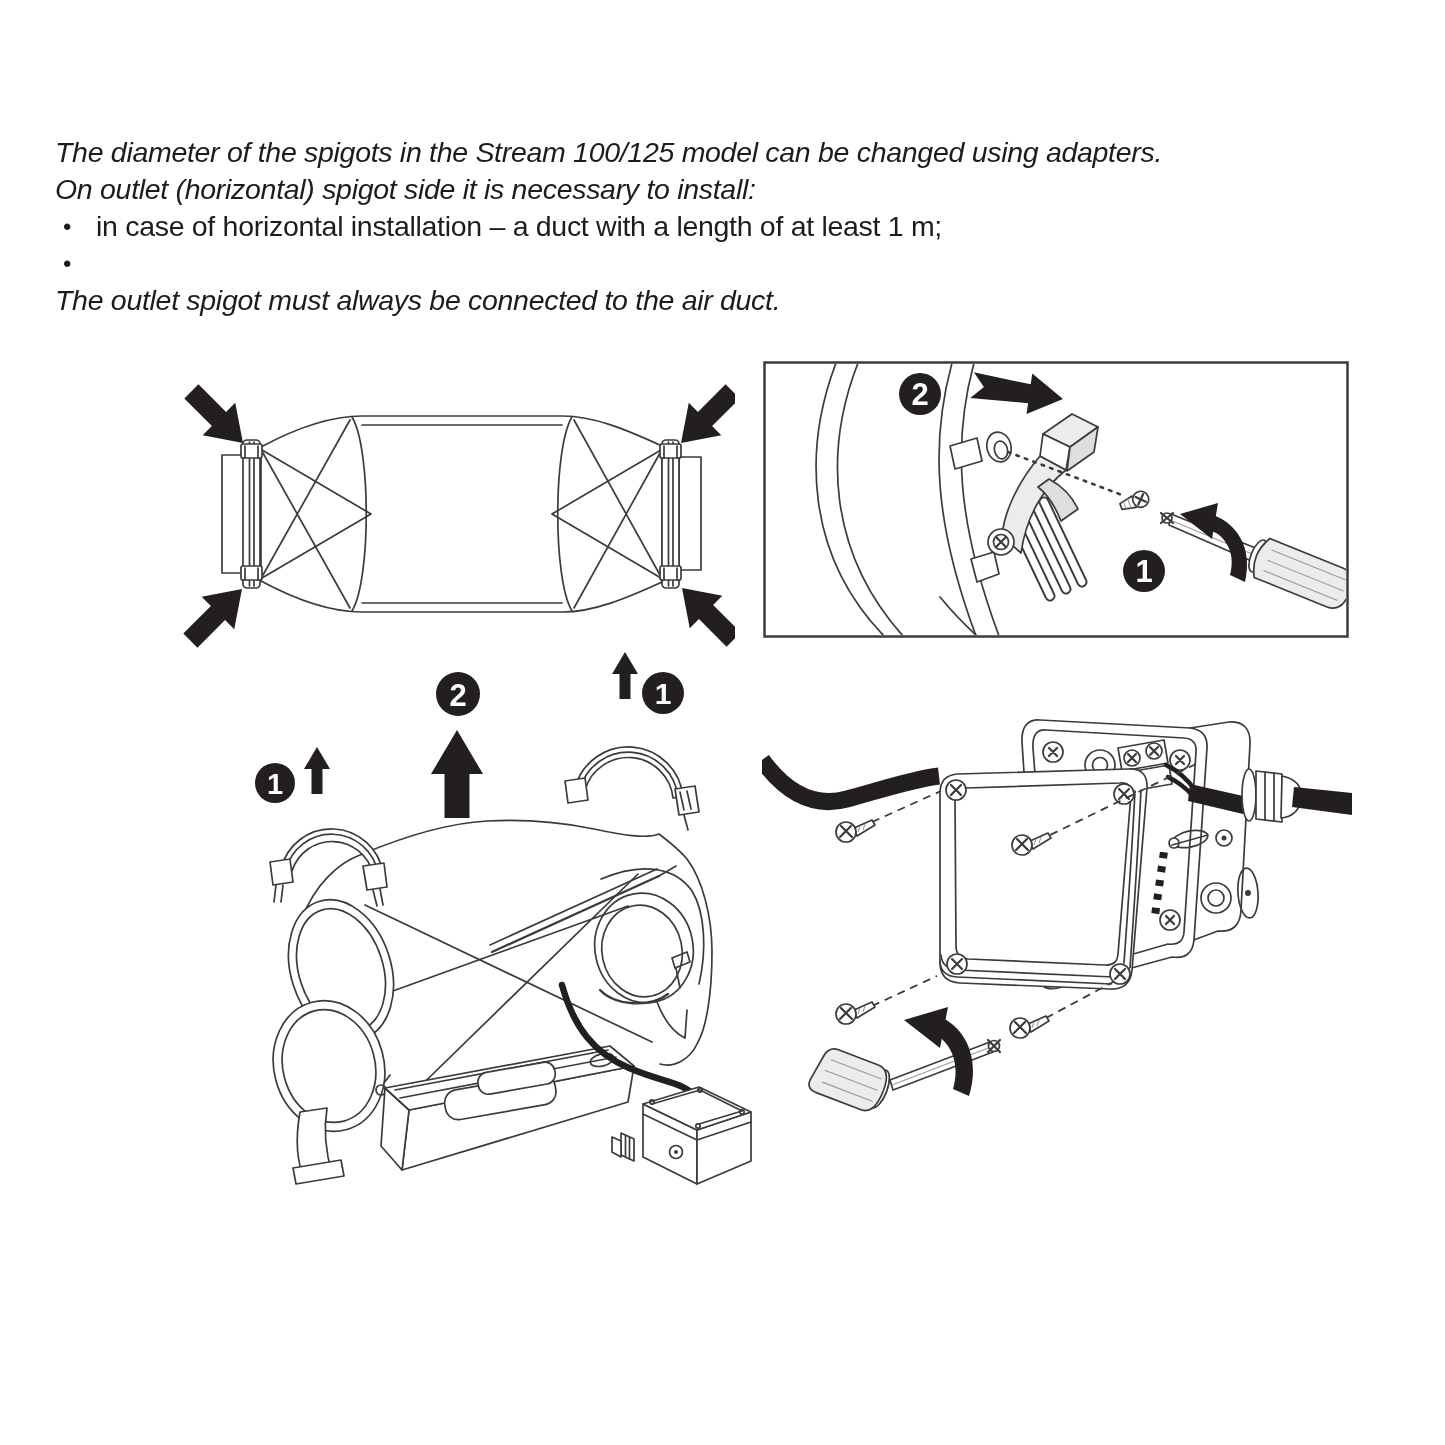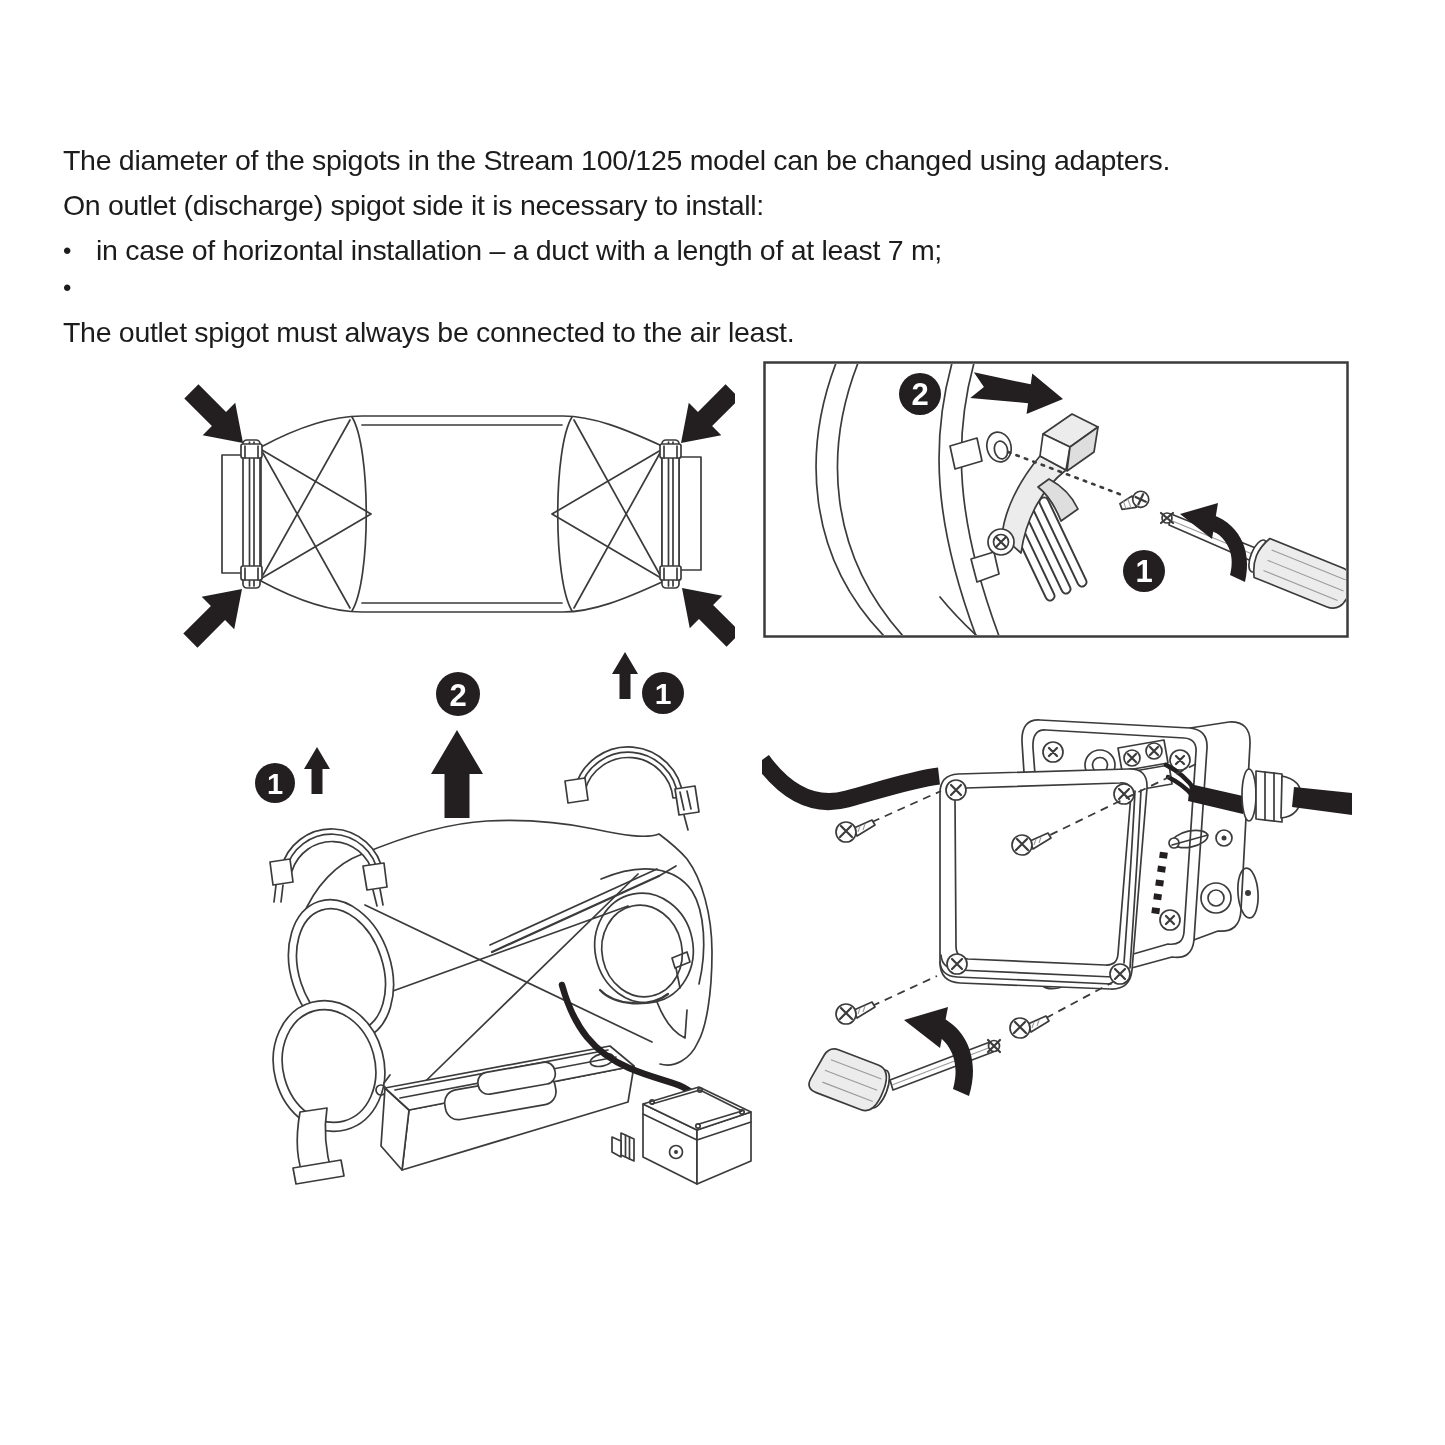--- a/index.html
+++ b/index.html
@@ -1,21 +1,21 @@
 <!DOCTYPE html>
 <html style="--ink: #231f20; --line: #3b3b3b; --paper: #ffffff;"><head>
 <meta charset="utf-8">
 <style>
   html,body{margin:0;padding:0;background:#fff;}
   body{width:1445px;height:1445px;position:relative;overflow:hidden;
        font-family:"Liberation Sans",sans-serif;}
   .canvas{position:absolute;inset:0;background:var(--paper,#fff);}
   .intro{position:absolute;left:55px;top:134px;width:1360px;color:#1c1c1c;
          font-size:28.5px;line-height:37px;letter-spacing:-0.3px;}
-  .intro p{margin:8px;}
+  .intro p{margin:0;font-style:italic;}
   .b-row{display:flex;}
   .b-row .dot{width:33px;flex:0 0 33px;text-align:left;padding-left:8px;font-size:24px;}
   .fig{position:absolute;}
   
   .ln{stroke:var(--line,#3b3b3b);fill:none;stroke-width:1.7;stroke-linejoin:round;stroke-linecap:round;}
   .lnw{stroke:var(--line,#3b3b3b);fill:#fff;stroke-width:1.7;stroke-linejoin:round;stroke-linecap:round;}
   .grey{stroke:var(--line,#3b3b3b);fill:#ececec;stroke-width:1.7;stroke-linejoin:round;}
   .grey2{stroke:var(--line,#3b3b3b);fill:#dedede;stroke-width:1.7;stroke-linejoin:round;}
   .ink{fill:var(--ink,#231f20);stroke:none;}
   .thin{stroke:#9a9a9a;stroke-width:1.1;fill:none;}
@@ -29,29 +29,29 @@
   .bnum{fill:#fff;font-family:"Liberation Sans",sans-serif;font-weight:bold;text-anchor:middle;}
   .seam{stroke:var(--line,#3b3b3b);stroke-width:2.3;fill:none;stroke-linecap:round;}
 </style>
 </head>
 <body>
 
 <div class="canvas">
 
   <section class="intro">
     <p>The diameter of the spigots in the Stream 100/125 model can be changed using adapters.</p>
-    <p>On outlet (discharge) spigot side it is necessary to install:</p>
+    <p>On outlet (horizontal) spigot side it is necessary to install:</p>
     <div class="b-row">
       <span class="dot">•</span>
-      <span>in case of horizontal installation – a duct with a length of at least 7 m;</span>
+      <span>in case of horizontal installation – a duct with a length of at least 1 m;</span>
     </div>
     <div class="b-row">
       <span class="dot">•</span>
     </div>
-    <p>The outlet spigot must always be connected to the air least.</p>
+    <p>The outlet spigot must always be connected to the air duct.</p>
   </section>
 
   <svg class="fig" style="left:175px;top:370px" width="560" height="280" viewBox="175 370 560 280">
     <g>
       <rect class="lnw" x="222" y="455" width="22" height="118"></rect>
       <rect class="lnw" x="679" y="457" width="22" height="113"></rect>
       <path class="lnw" d="M261,447 C300,426 332,416 362,416 L563,416 C593,416 625,429 662,446 L662,582 C625,599 593,612 563,612 L362,612 C332,612 300,602 261,581 Z"></path>
       <path class="ln" d="M352,417 C371,448 371,580 352,611"></path>
       <path class="ln" d="M572,417 C553,448 553,580 572,611"></path>
       <path class="ln" d="M362,425 L562,425 M362,603 L562,603"></path>

